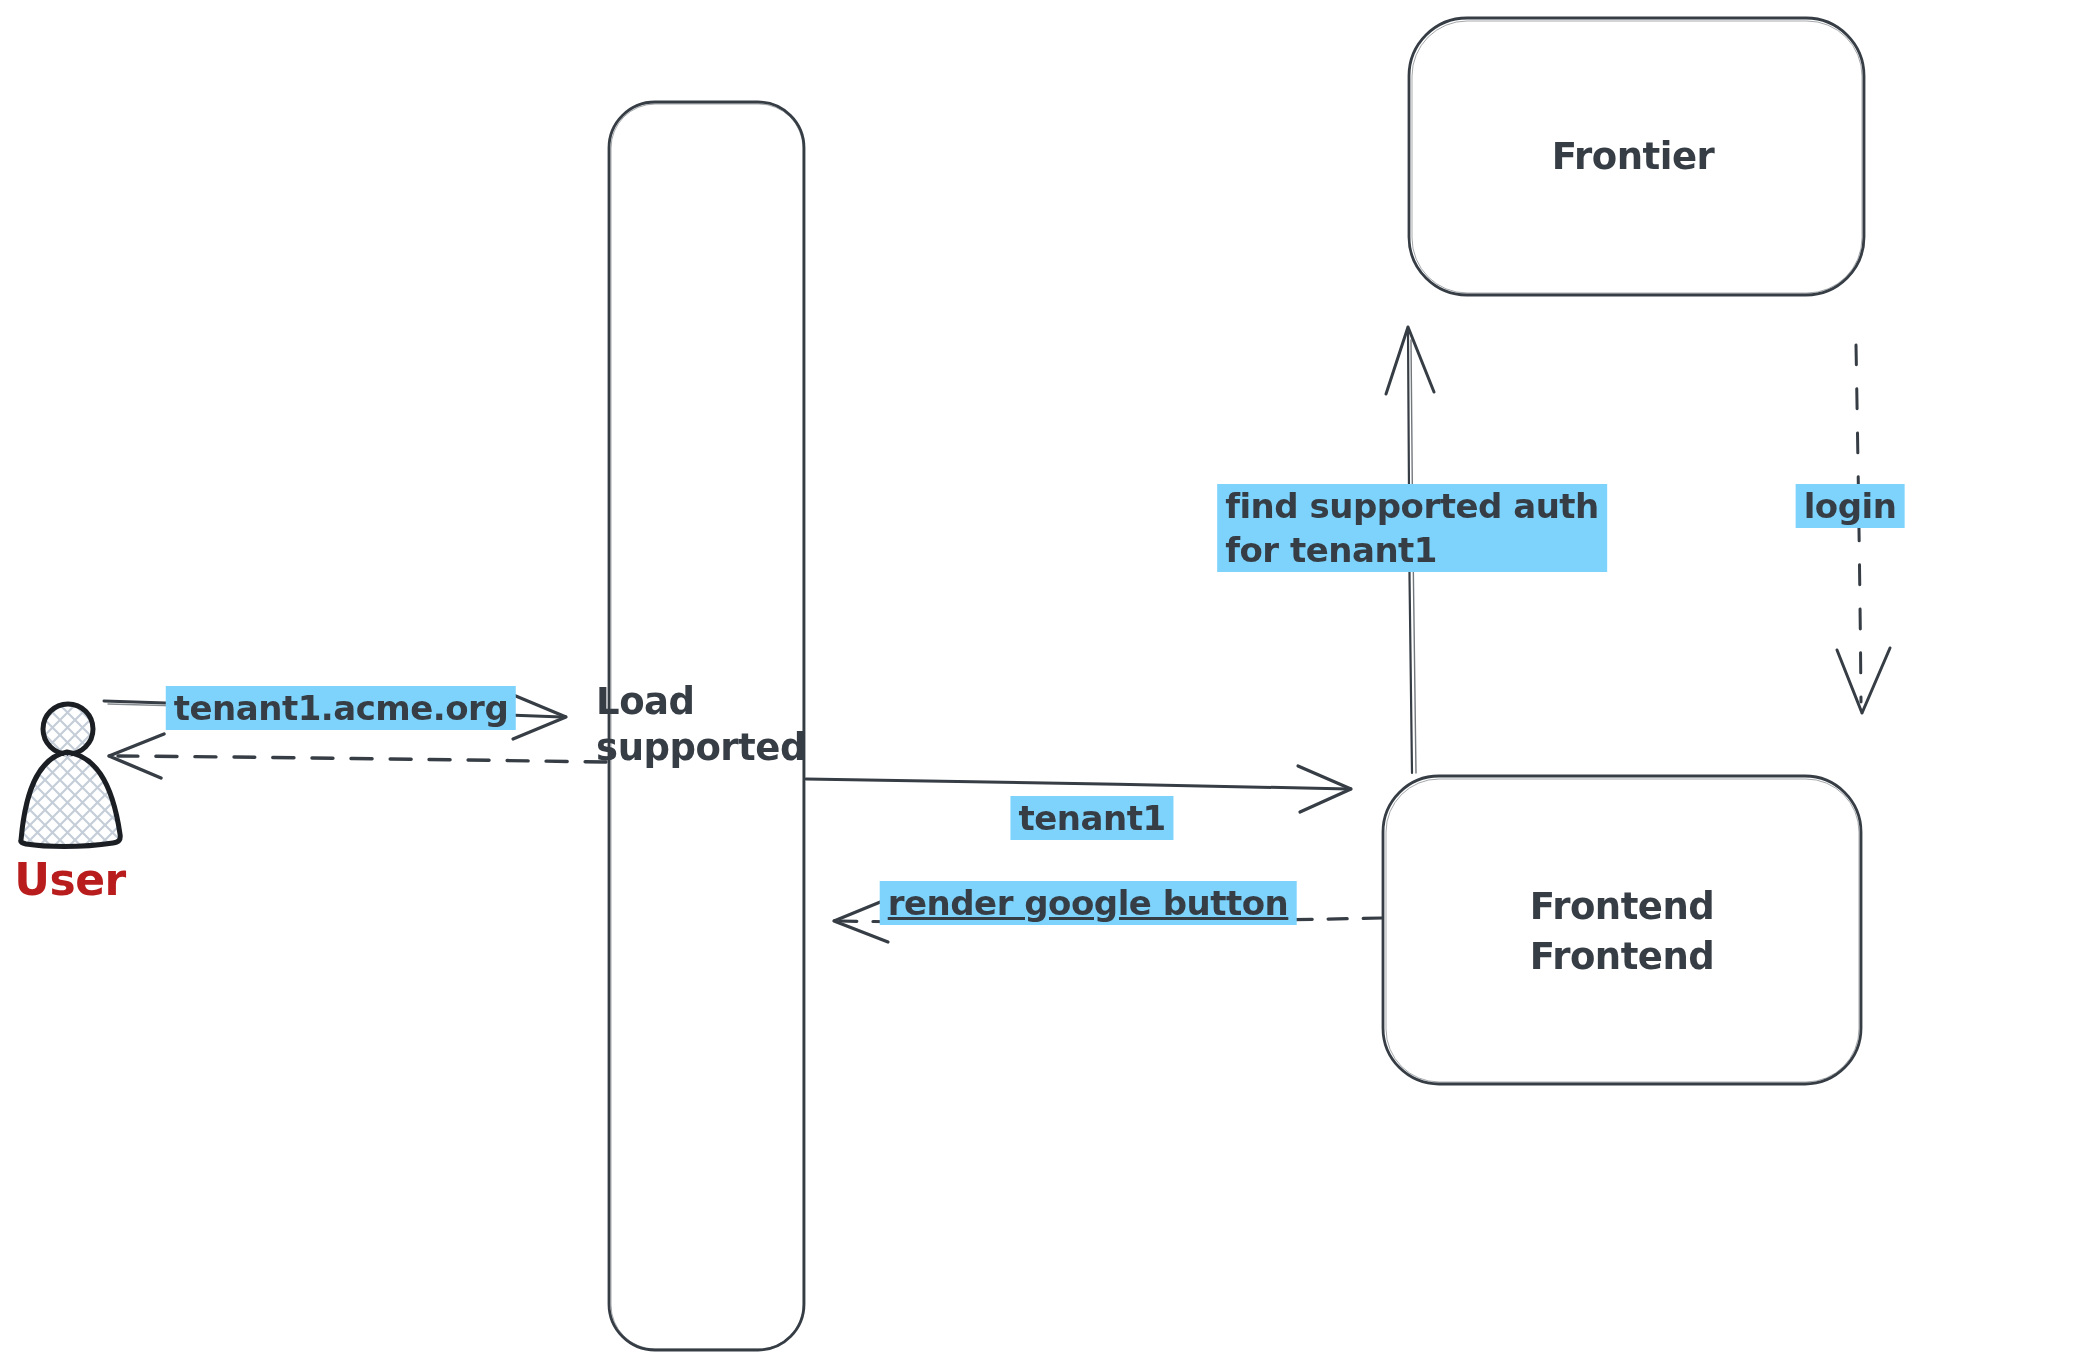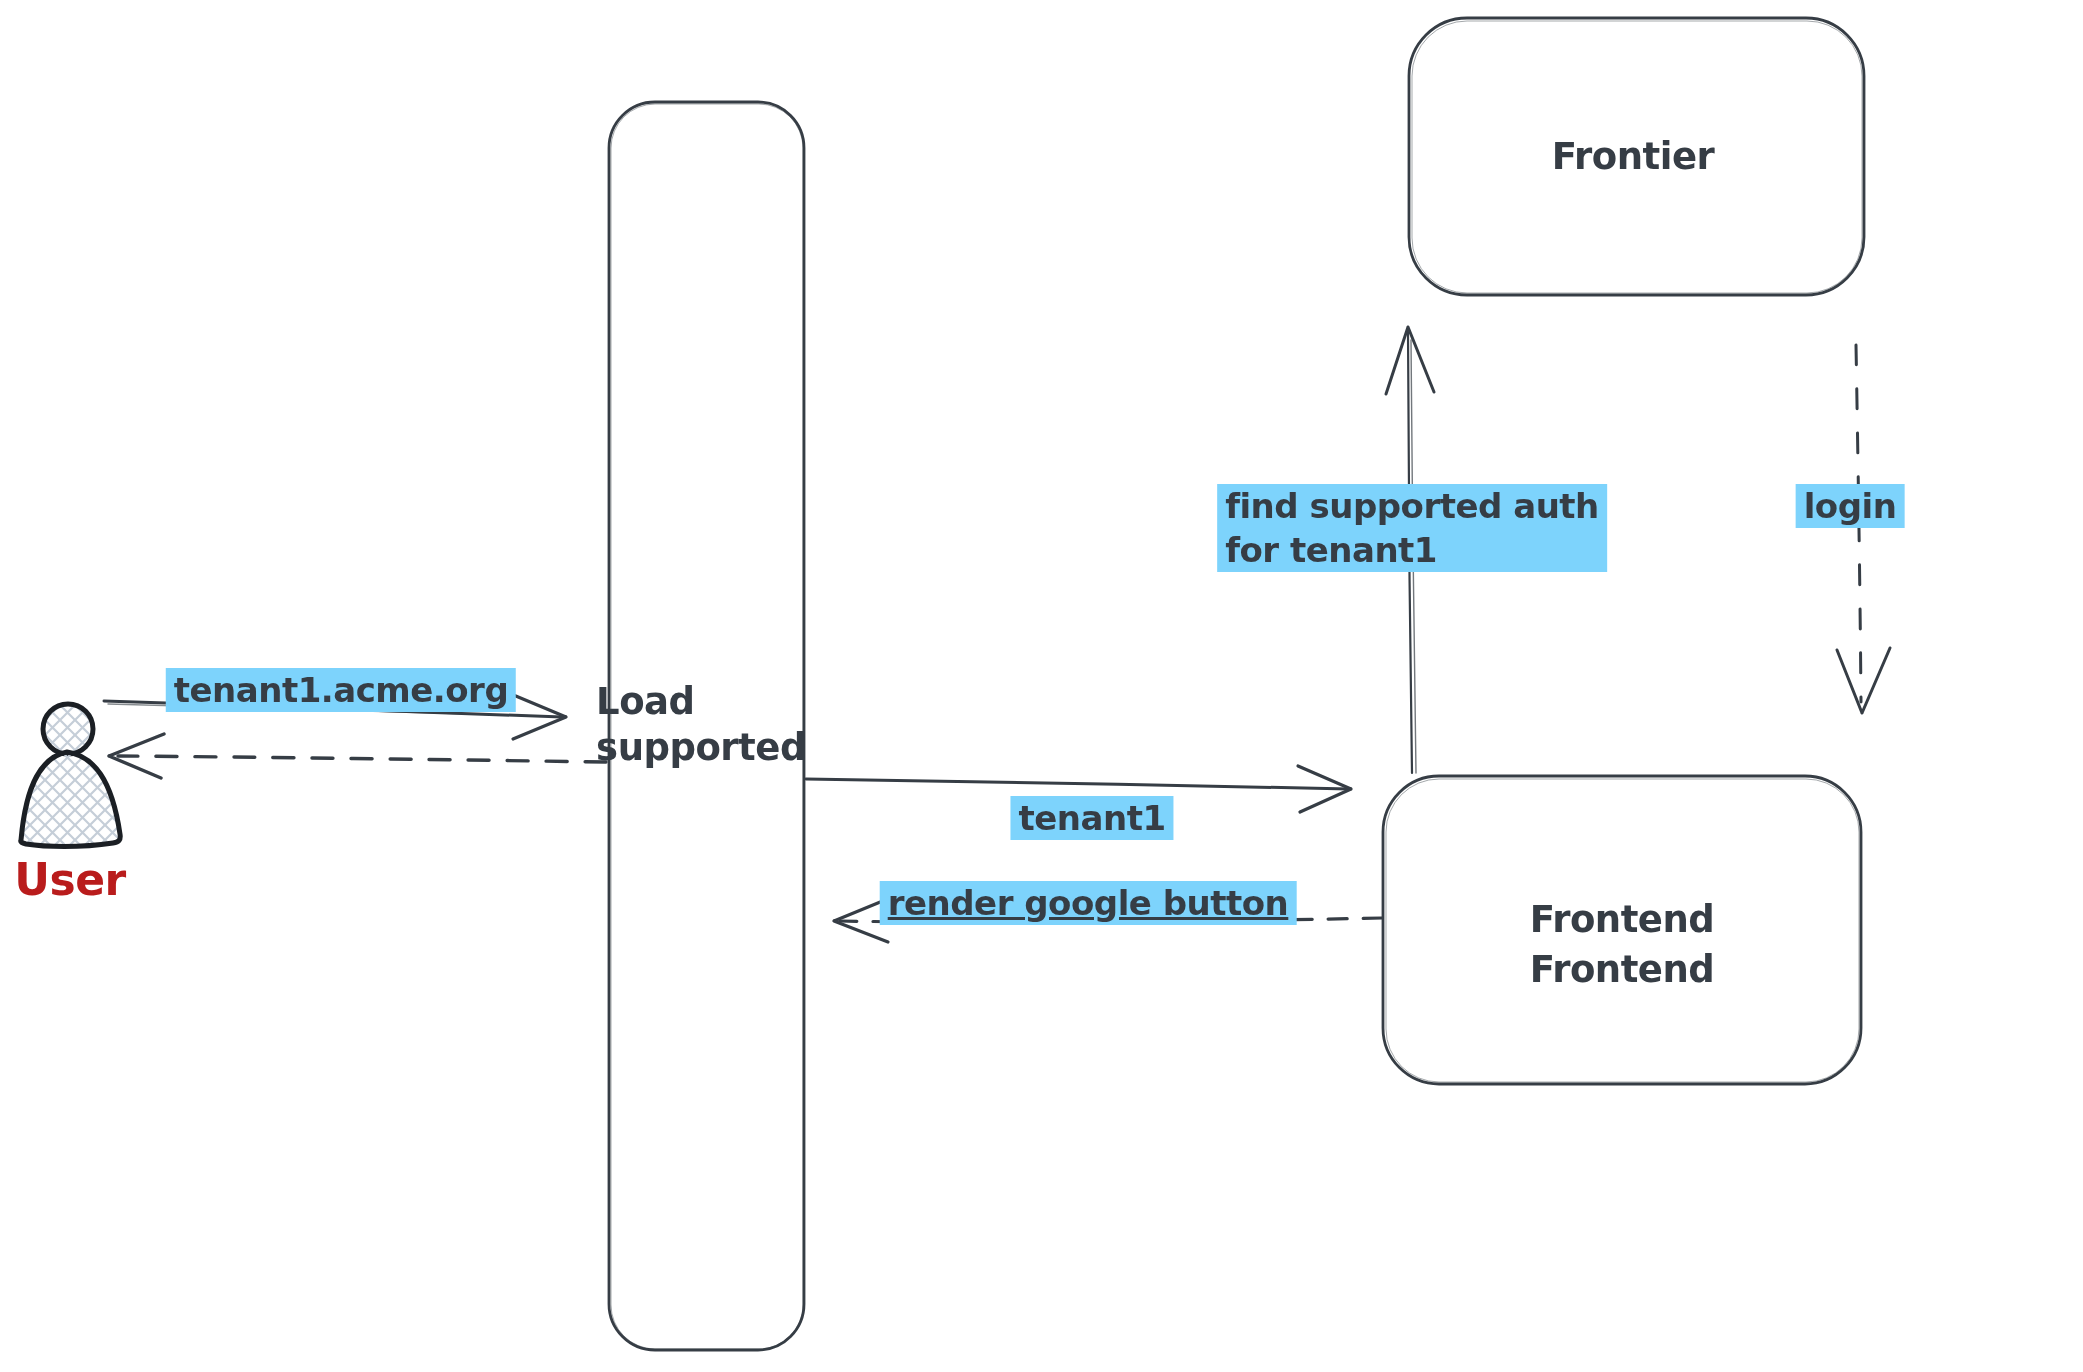--- a/index.html
+++ b/index.html
@@ -29,21 +29,21 @@
   .msg {
     font-size: 34px;
     line-height: 44px;
     background: #7dd3fc;
     padding: 0 8px;
   }
   .node-label {
     font-size: 37px;
     line-height: 46px;
   }
-  .fm-label { line-height: 50px; margin-top: 13px; }
+  .fm-label { line-height: 50px; }
   .user-label {
     font-size: 44px;
     line-height: 44px;
     font-weight: 700;
     color: #b91c1c;
   }
 </style>
 </head>
 <body>
 
@@ -116,21 +116,21 @@
     <div>supported</div>
   </div>
 
   <div class="label node-label" style="left:1633px; top:134px;">Frontier</div>
 
   <div class="label node-label fm-label" style="left:1622px; top:882px;">
     <div>Frontend</div>
     <div>Frontend</div>
   </div>
 
-  <div class="label msg" style="left:341px; top:668px;">tenant1.acme.org</div>
+  <div class="label msg" style="left:341px; top:686px;">tenant1.acme.org</div>
 
   <div class="label msg" style="left:1092px; top:760px;margin-top:36px;">tenant1</div>
 
   <div class="label msg" style="left:1088px; top:881px;text-decoration:underline;">render google button</div>
 
   <div class="label msg" style="left:1412px; top:484px;">
     <div>find supported auth</div>
     <div>for tenant1</div>
   </div>
 

